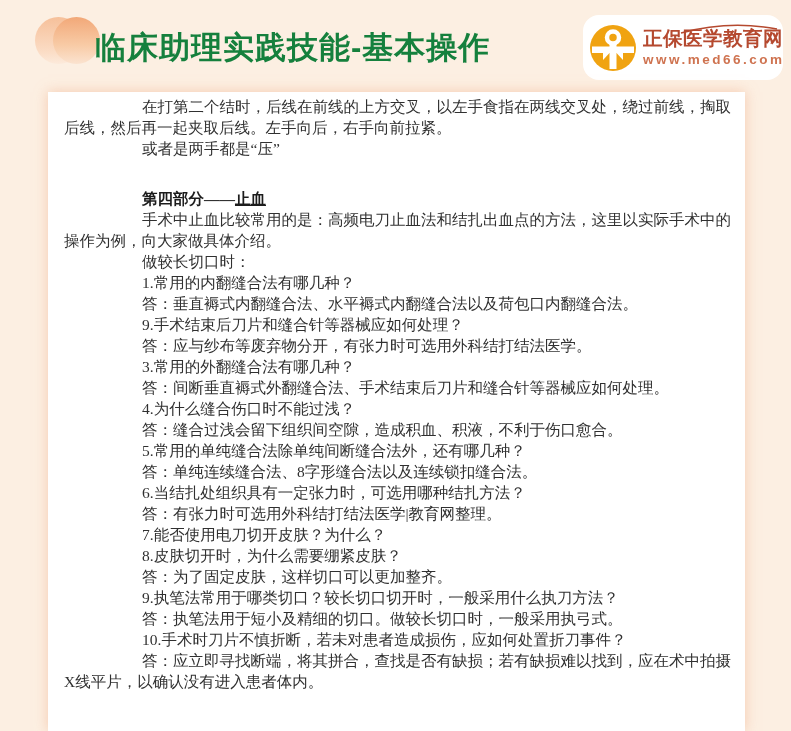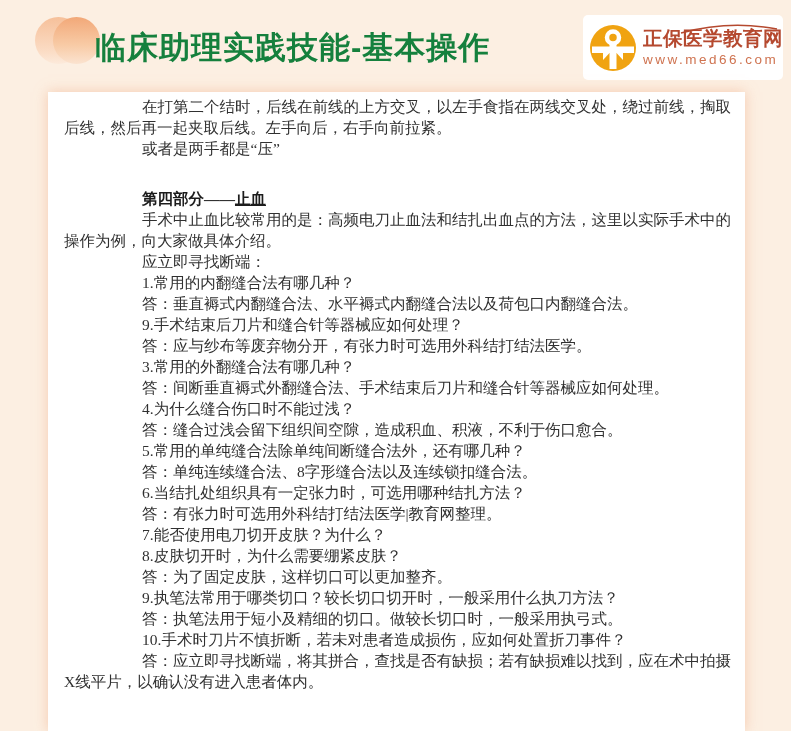--- a/index.html
+++ b/index.html
@@ -22,29 +22,29 @@
     background:linear-gradient(180deg,#f2a878 0%,#f8cba6 60%,#fbe3d0 100%);
   }
   .page-title{
     position:absolute;left:95px;top:27px;margin:0;
     font-size:31px;font-weight:bold;letter-spacing:1px;
     color:#15803d;white-space:nowrap;
   }
   
   .logo{
     position:absolute;right:8px;top:15px;width:200px;height:65px;
-    background:#ffffff;border-radius:5px;
+    background:#ffffff;border-radius:16px;
     display:flex;align-items:center;gap:6px;box-sizing:border-box;
     padding:0 8px 0 6px;cursor:pointer;
   }
   .logo-icon{flex:0 0 auto;display:block;}
   .logo-text{display:flex;flex-direction:column;align-items:flex-start;line-height:1;position:relative;}
   .logo-arc{position:absolute;top:-7px;left:36px;}
   .brand{font-size:19.5px;font-weight:bold;color:#b5492f;letter-spacing:0.5px;white-space:nowrap;}
-  .url{font-size:13.5px;font-weight:normal;color:#cf7350;letter-spacing:2.5px;margin-top:5px;white-space:nowrap;}
+  .url{font-size:13.5px;font-weight:bold;color:#cf7350;letter-spacing:2.5px;margin-top:5px;white-space:nowrap;}
   
   .panel{
     position:absolute;left:48px;top:92px;width:697px;height:639px;
     background:#ffffff;box-sizing:border-box;
     box-shadow:0 0 12px rgba(242,176,142,0.6);
     padding:4px 14px 16px 16px;
   }
   .para{
     margin:0;
     font-family:"Liberation Serif","DejaVu Serif",serif;
@@ -85,21 +85,21 @@
   </div>
 </div>
 
 <div class="panel">
   <div>
       <p class="para">在打第二个结时，后线在前线的上方交叉，以左手食指在两线交叉处，绕过前线，掏取后线，然后再一起夹取后线。左手向后，右手向前拉紧。</p>
       <p class="para">或者是两手都是“压”</p>
       <div class="spacer"></div>
       <p class="para heading"><span>第四部分——</span><span class="u">止血</span></p>
       <p class="para">手术中止血比较常用的是：高频电刀止血法和结扎出血点的方法，这里以实际手术中的操作为例，向大家做具体介绍。</p>
-      <p class="para">应立即寻找断端：</p>
+      <p class="para">做较长切口时：</p>
       <p class="para">1.常用的内翻缝合法有哪几种？</p>
       <p class="para">答：垂直褥式内翻缝合法、水平褥式内翻缝合法以及荷包口内翻缝合法。</p>
       <p class="para">9.手术结束后刀片和缝合针等器械应如何处理？</p>
       <p class="para">答：应与纱布等废弃物分开，有张力时可选用外科结打结法医学。</p>
       <p class="para">3.常用的外翻缝合法有哪几种？</p>
       <p class="para">答：间断垂直褥式外翻缝合法、手术结束后刀片和缝合针等器械应如何处理。</p>
       <p class="para">4.为什么缝合伤口时不能过浅？</p>
       <p class="para">答：缝合过浅会留下组织间空隙，造成积血、积液，不利于伤口愈合。</p>
       <p class="para">5.常用的单纯缝合法除单纯间断缝合法外，还有哪几种？</p>
       <p class="para">答：单纯连续缝合法、8字形缝合法以及连续锁扣缝合法。</p>

